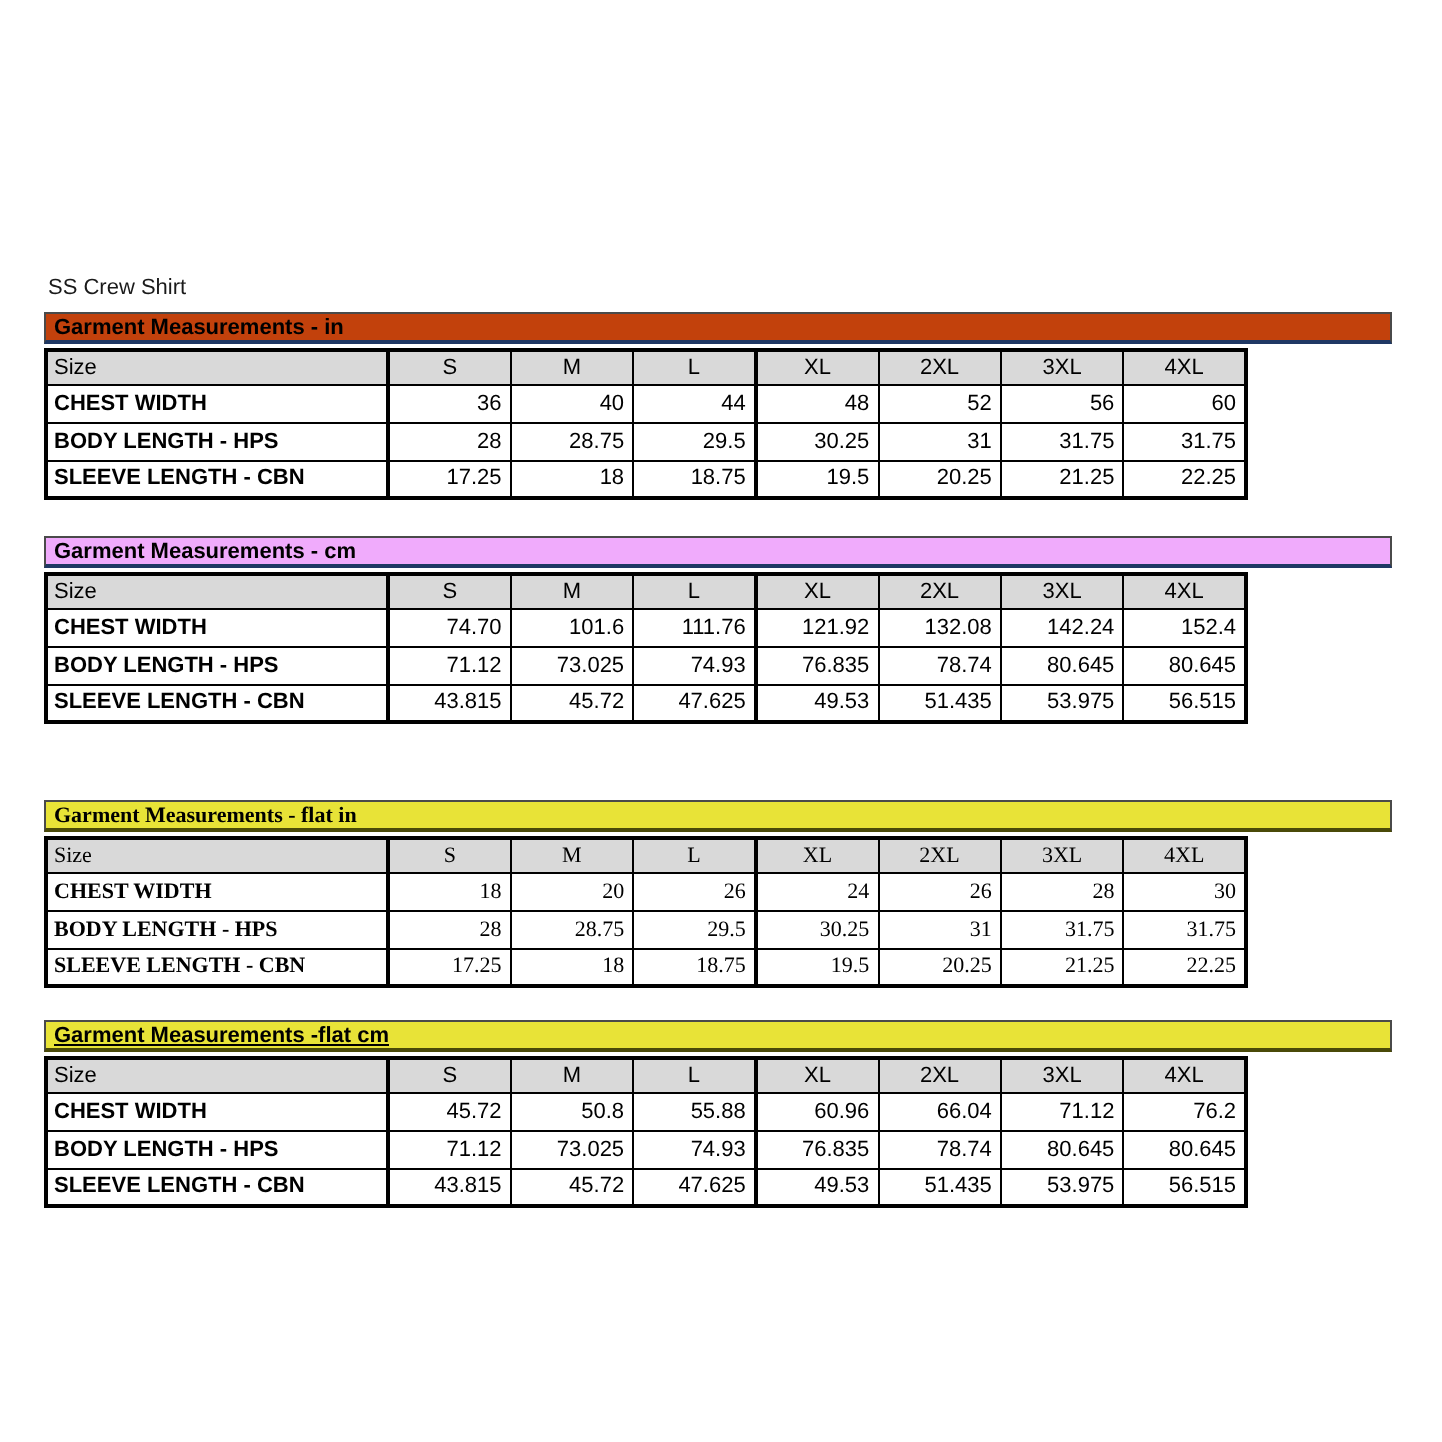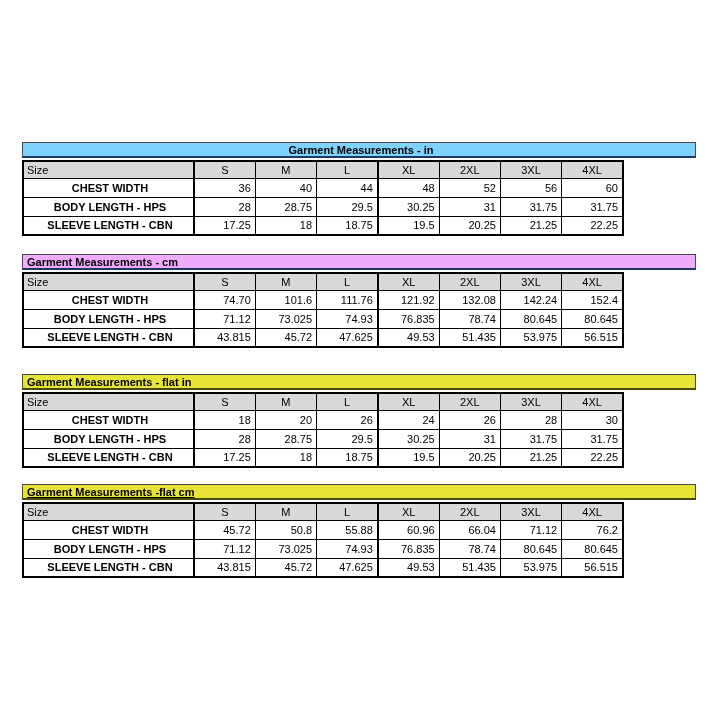--- a/index.html
+++ b/index.html
@@ -12,21 +12,21 @@
     font-size: 11px;
     line-height: 13px;
     color: #1a1a1a;
     margin-bottom: 5px;
     padding-left: 2px;
   }
 
   .table-block { width: 674px; }
   .table-block:nth-of-type(1) { margin-top: 4px; }
   .table-block:nth-of-type(2) { margin-top: 18px; }
-  .table-block:nth-of-type(3) { margin-top: 26px; }
+  .table-block:nth-of-type(3) { margin-top: 38px; font-family: Liberation Serif, serif; }
   .table-block:nth-of-type(4) { margin-top: 16px; }
 
   .bar {
     height: 16px;
     font-size: 11px;
     font-weight: bold;
     line-height: 14px;
     padding-left: 4px;
     border: 1px solid #4a4a4a;
     border-bottom-width: 2px;
@@ -53,38 +53,39 @@
   th.c-label {
     text-align: left;
     font-weight: normal;
     padding-left: 3px;
   }
   th.c-val {
     text-align: center;
     font-weight: normal;
   }
   td.lab {
-    text-align: center;
+    text-align: left;
     font-weight: bold;
     padding-left: 3px;
   }
   td.num {
     text-align: right;
     padding-right: 4px;
   }
   .c-label { border-right-width: 2px !important; }
   .thick-r { border-right-width: 2px !important; }
 </style>
 </head>
 <body>
 
 <div class="page">
+  <div class="doc-title">SS Crew Shirt</div>
   <div id="tables">
   <section class="table-block">
-    <div class="bar" style="background-color: #7dd3fc; border-bottom-color: rgb(31, 56, 100); text-align: center;">Garment Measurements - in</div>
+    <div class="bar" style="background-color: #c2410c; border-bottom-color: rgb(31, 56, 100);">Garment Measurements - in</div>
     <table class="grid">
       <colgroup>
             <col class="label-col">
           </colgroup>
       <thead>
             <tr>
               <th class="c-label">Size</th>
               <th class="c-val">S</th>
               <th class="c-val">M</th>
               <th class="c-val thick-r">L</th>

